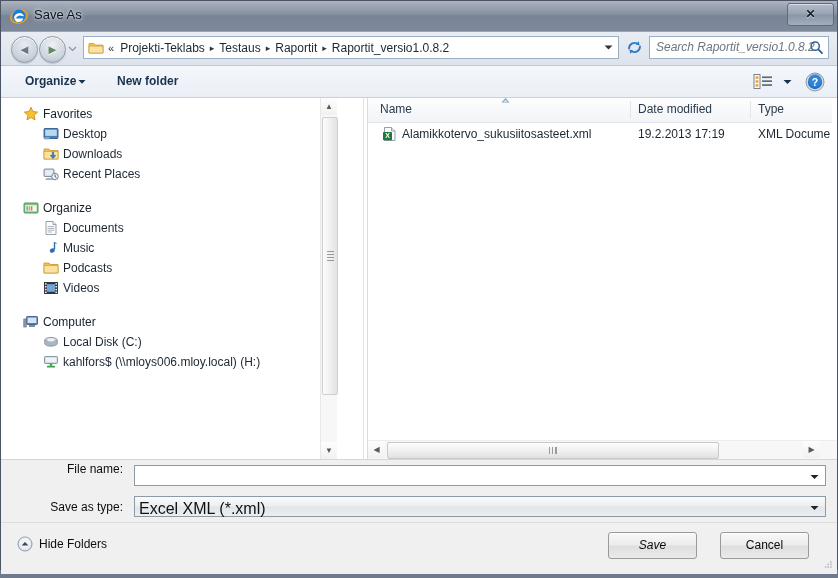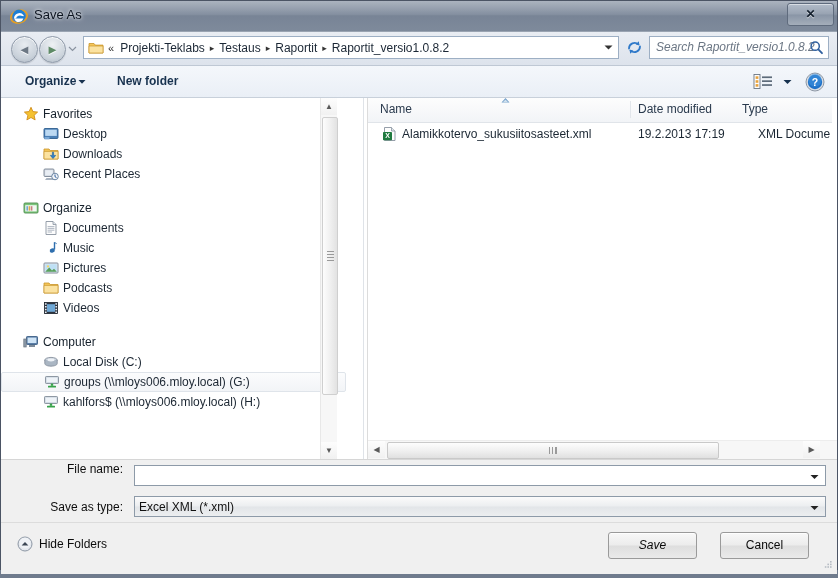--- a/index.html
+++ b/index.html
@@ -366,21 +366,21 @@
   }
   .col {
     position: absolute;
     top: 4px;
     font-size: 12px;
     color: #2a3a4d;
     cursor: pointer;
   }
   #col-name { left: 12px; }
   #col-date { left: 270px; }
-  #col-type { left: 374px; }
+  #col-type { left: 390px; }
   .col-div {
     position: absolute;
     top: 3px;
     width: 1px; height: 17px;
     background: #e2e6eb;
   }
   #sort-indicator {
     position: absolute;
     left: 131px; top: -2px;
     width: 13px; height: 9px;
@@ -504,21 +504,21 @@
     left: 133px; top: 36px;
     width: 692px; height: 21px;
     background: linear-gradient(to bottom, #fbfbfb 0%, #eceef0 48%, #e2e5e8 52%, #eceef0 100%);
     border: 1px solid #8d9aa8;
     box-sizing: border-box;
     cursor: pointer;
   }
   #filetype-value {
     position: absolute;
     left: 4px; top: 3px;
-    font-size: 12px;
+    font-size: 16px;
     color: #111;
   }
   .combo-caret {
     position: absolute;
     right: 6px; top: 8px;
     width: 9px; height: 6px;
   }
 
   
   #button-bar {
@@ -727,29 +727,20 @@
       <div class="nav-row child">
         <svg class="ico" viewBox="0 0 16 16">
           <path d="M11.5 2.2v7.3" stroke="#2f6fae" stroke-width="1.4"></path>
           <path d="M11.5 2.2c1.3.4 2.4.9 2.6 2.1-.9-.8-1.7-1.1-2.6-1.3z" fill="#2f6fae"></path>
           <ellipse cx="9.3" cy="10.6" rx="2.6" ry="2.1" fill="#2f6fae" transform="rotate(-18 9.3 10.6)"></ellipse>
         </svg>
         <span class="label">Music</span>
       </div>
       <div class="nav-row child">
         <svg class="ico" viewBox="0 0 16 16">
-          <rect x="1" y="3" width="14" height="10" rx="0.8" fill="#e9eef4" stroke="#74808e" stroke-width="0.9"></rect>
-          <rect x="2.2" y="4.2" width="11.6" height="7.6" fill="#bfe0f5"></rect>
-          <circle cx="5" cy="6.4" r="1.1" fill="#f5d564"></circle>
-          <path d="M2.2 11.8 L6.2 7.6 L9 10.4 L11 8.8 L13.8 11.8 Z" fill="#5aa05a"></path>
-        </svg>
-        <span class="label">Pictures</span>
-      </div>
-      <div class="nav-row child">
-        <svg class="ico" viewBox="0 0 16 16">
           <path d="M1 3h5l1.2 1.5H15V13H1z" fill="#f6c659" stroke="#c9952c" stroke-width="0.8"></path>
           <path d="M1 5.4h14V13H1z" fill="#fbe2a0" stroke="#c9952c" stroke-width="0.7"></path>
         </svg>
         <span class="label">Podcasts</span>
       </div>
       <div class="nav-row child">
         <svg class="ico" viewBox="0 0 16 16">
           <rect x="1.5" y="2.5" width="13" height="11" fill="#2d3440" stroke="#1b222c" stroke-width="0.8"></rect>
           <rect x="4" y="4.2" width="8" height="7.6" fill="#6fa8d6"></rect>
           <g fill="#e8eef4">
@@ -778,29 +769,20 @@
         <span class="label">Computer</span>
       </div>
       <div class="nav-row child">
         <svg class="ico" viewBox="0 0 16 16">
           <ellipse cx="8" cy="6" rx="6.2" ry="2.6" fill="#c9d2dc" stroke="#7d8895" stroke-width="0.8"></ellipse>
           <path d="M1.8 6v3.6c0 1.4 2.8 2.6 6.2 2.6s6.2-1.2 6.2-2.6V6" fill="#aab6c3" stroke="#7d8895" stroke-width="0.8"></path>
           <ellipse cx="8" cy="6" rx="3.6" ry="1.4" fill="#eef2f7"></ellipse>
         </svg>
         <span class="label">Local Disk (C:)</span>
       </div>
-      <div class="nav-row child hovered">
-        <svg class="ico" viewBox="0 0 16 16">
-          <rect x="1.5" y="2.5" width="13" height="7" rx="0.8" fill="#ccd6e0" stroke="#77838f" stroke-width="0.8"></rect>
-          <rect x="2.6" y="3.6" width="10.8" height="4.6" fill="#eef3f8"></rect>
-          <rect x="6.8" y="9.6" width="2.4" height="2.2" fill="#37a24a"></rect>
-          <rect x="4" y="11.8" width="8" height="1.8" rx="0.5" fill="#37a24a"></rect>
-        </svg>
-        <span class="label">groups (\\mloys006.mloy.local) (G:)</span>
-      </div>
       <div class="nav-row child">
         <svg class="ico" viewBox="0 0 16 16">
           <rect x="1.5" y="2.5" width="13" height="7" rx="0.8" fill="#ccd6e0" stroke="#77838f" stroke-width="0.8"></rect>
           <rect x="2.6" y="3.6" width="10.8" height="4.6" fill="#eef3f8"></rect>
           <rect x="6.8" y="9.6" width="2.4" height="2.2" fill="#37a24a"></rect>
           <rect x="4" y="11.8" width="8" height="1.8" rx="0.5" fill="#37a24a"></rect>
         </svg>
         <span class="label">kahlfors$ (\\mloys006.mloy.local) (H:)</span>
       </div>
 

